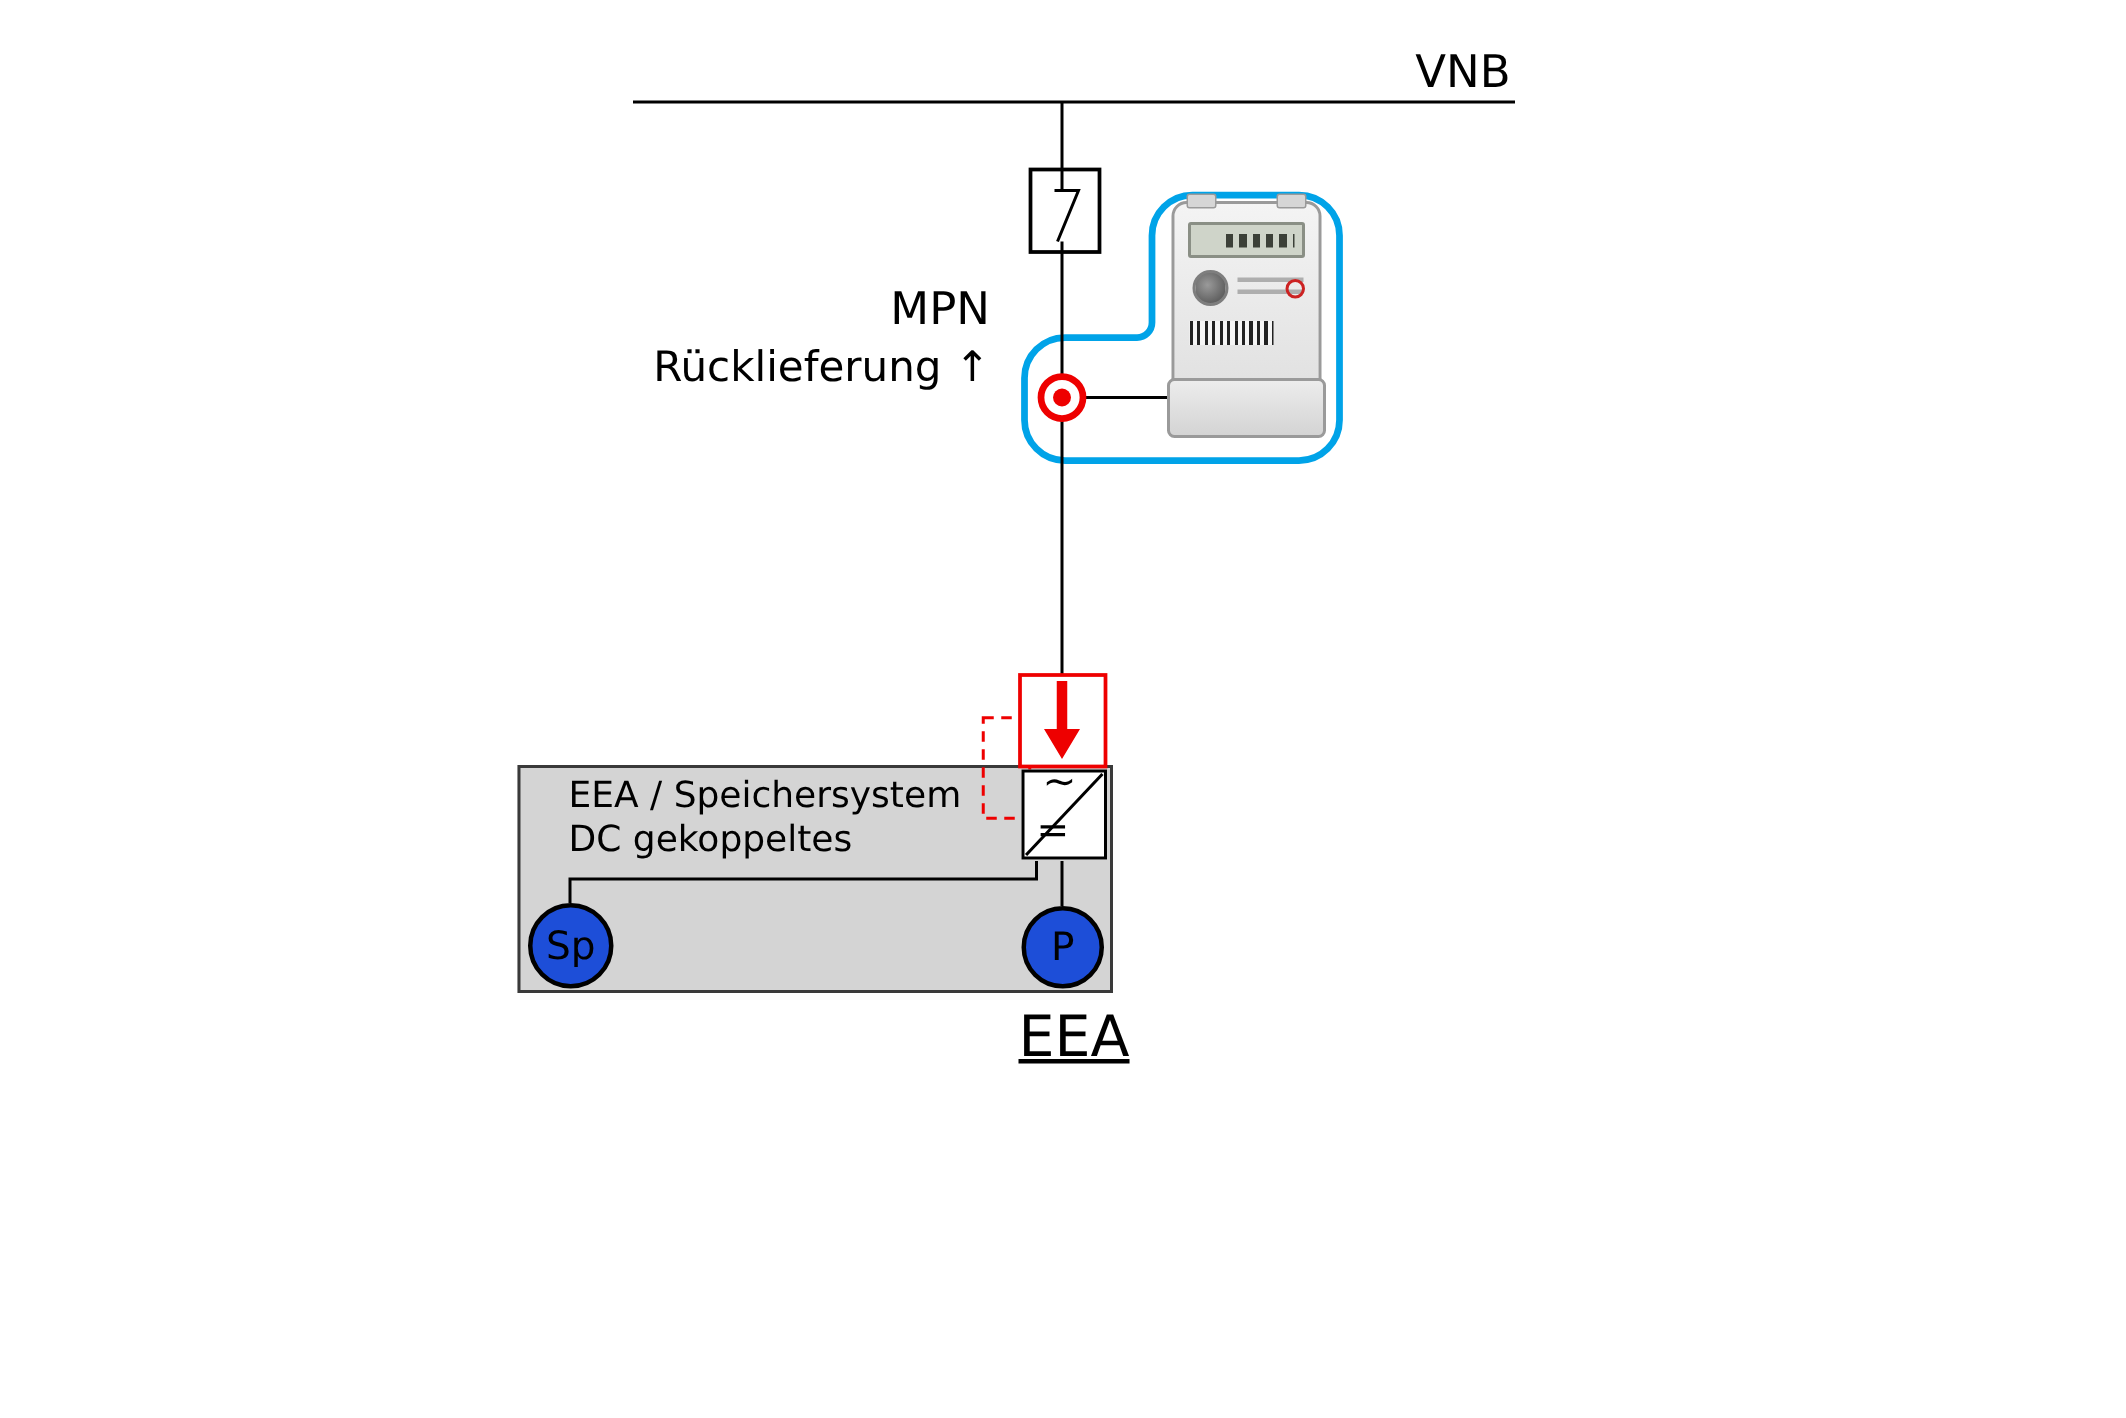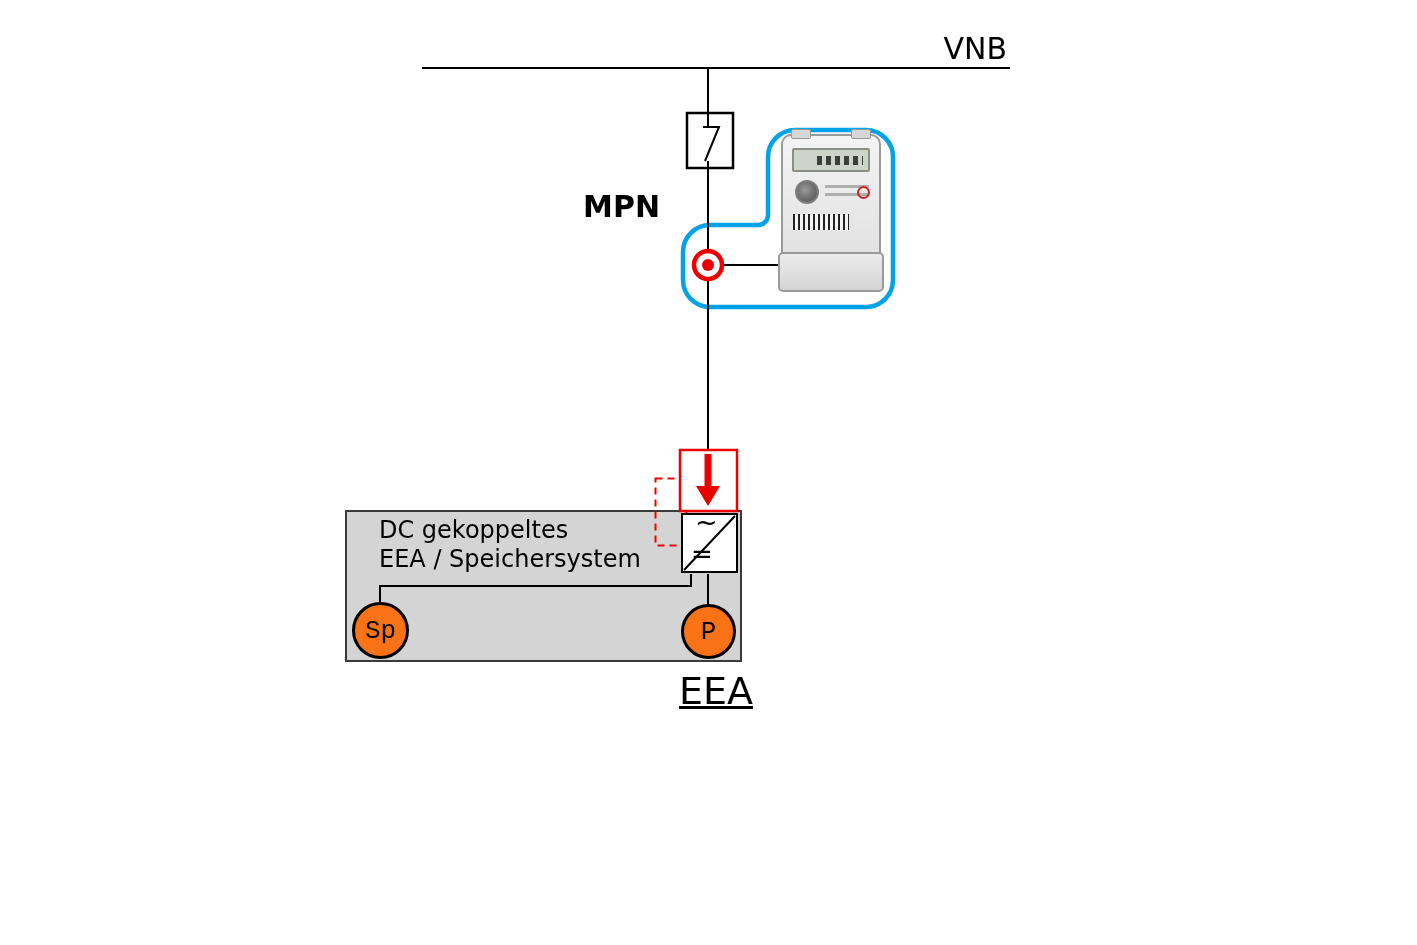--- a/index.html
+++ b/index.html
@@ -14,42 +14,42 @@
   .wbox{fill:#fff;stroke:var(--line-black,#000);stroke-width:2.5;}
   .callout{fill:#fff;stroke:var(--callout-blue,#00a3e8);stroke-width:4.5;stroke-linejoin:round;}
   .dashred{fill:none;stroke:var(--highlight-red,#ee0000);stroke-width:2;stroke-dasharray:7 5;}
   .redbox{fill:#fff;stroke:var(--highlight-red,#ee0000);stroke-width:2.5;}
   .redfill{fill:var(--highlight-red,#ee0000);stroke:none;}
   .redring{fill:#fff;stroke:var(--highlight-red,#ee0000);stroke-width:4.5;}
 
   .txt{position:absolute;z-index:3;white-space:nowrap;}
   .vnb{right:410px;top:31px;font-size:30px;}
   .mpn-block{right:757px;top:188px;text-align:right;line-height:38px;}
-  .mpn-title{font-weight:bold;font-size:30px;}
+  .mpn-title{font-weight:normal;font-size:30px;}
   .mpn-line{font-size:28px;}
 
   .panel{
     position:absolute;left:345px;top:510px;width:397px;height:152px;
     background:var(--panel-gray,#d4d4d4);border:2px solid #3a3a3a;
     box-sizing:border-box;z-index:1;
   }
   .panel-text{left:379px;top:516px;font-size:24px;line-height:29px;}
 
   .inverter{
     position:absolute;left:681px;top:513px;width:57px;height:60px;
     background:#fff;border:2.5px solid #000;box-sizing:border-box;z-index:3;
   }
   .inv-diag{position:absolute;inset:0;width:100%;height:100%;}
   .inv-ac{position:absolute;top:-9px;left:12px;font-size:27px;}
   .inv-dc{position:absolute;top:24px;left:8px;font-size:26px;}
 
   .node{
-    position:absolute;background:#f97316;border:3px solid #000;border-radius:50%;
+    position:absolute;background:#1d4ed8;border:3px solid #000;border-radius:50%;
     display:flex;align-items:center;justify-content:center;
-    font-size:26px;box-sizing:border-box;z-index:3;font-family:Liberation Mono, monospace;
+    font-size:26px;box-sizing:border-box;z-index:3;
   }
   .node-sp{left:352px;top:602px;width:57px;height:57px;}
   .node-p{left:681px;top:604px;width:55px;height:55px;}
 
   .lbl-storage{left:272px;top:669px;font-size:30px;}
   .lbl-eea{left:679px;top:669px;font-size:38px;text-decoration:underline;}
 
   
   .meter{
     position:absolute;left:781px;top:134px;width:100px;height:158px;z-index:3;
@@ -96,39 +96,40 @@
     <line class="k2" x1="708" y1="604" x2="708" y2="574"></line>
 
     <circle class="redring" cx="708" cy="265" r="14"></circle>
     <circle class="redfill" cx="708" cy="265" r="6"></circle>
   </svg>
 
   <div class="txt vnb">VNB</div>
 
   <div class="txt mpn-block">
     <div class="mpn-title">MPN</div>
+    <div class="mpn-line">Rücklieferung ↑</div>
   </div>
 
   <div class="meter">
     <div class="meter-tab tab-l"></div>
     <div class="meter-tab tab-r"></div>
     <div class="meter-display">
       <div class="meter-digits"></div>
     </div>
     <div class="meter-textline mt1"></div>
     <div class="meter-textline mt2"></div>
     <div class="meter-eye"></div>
     <div class="meter-seal"></div>
     <div class="meter-barcode"></div>
     <div class="meter-base"></div>
   </div>
 
   <div class="txt panel-text">
+    <div>EEA / Speichersystem</div>
     <div>DC gekoppeltes</div>
-    <div>EEA / Speichersystem</div>
   </div>
 
   <div class="inverter">
     <svg class="inv-diag" viewBox="0 0 52 55">
       <line x1="1" y1="54" x2="51" y2="1" stroke="#000" stroke-width="2"></line>
     </svg>
     <span class="inv-ac">~</span>
     <span class="inv-dc">=</span>
   </div>
 

